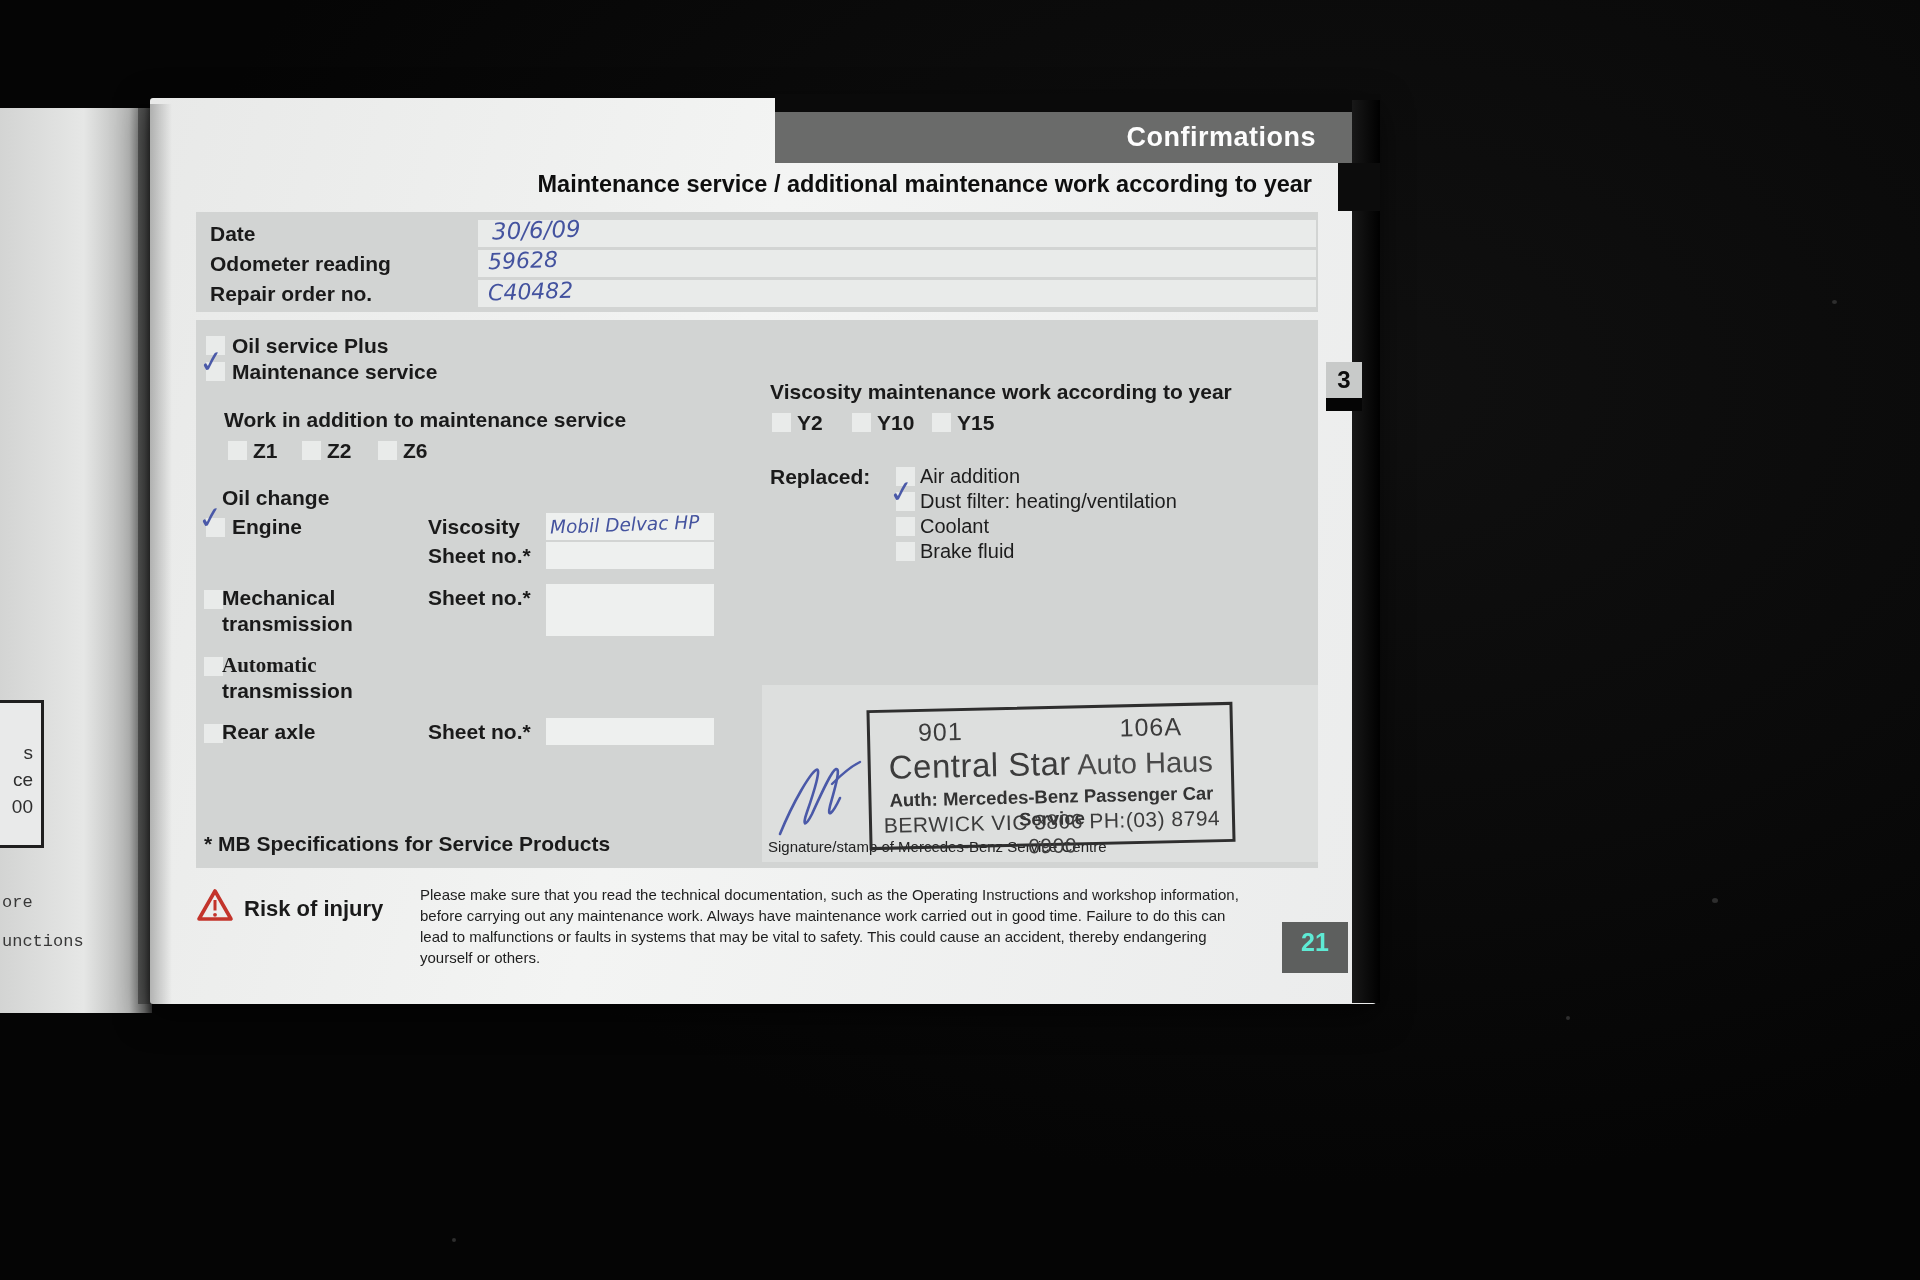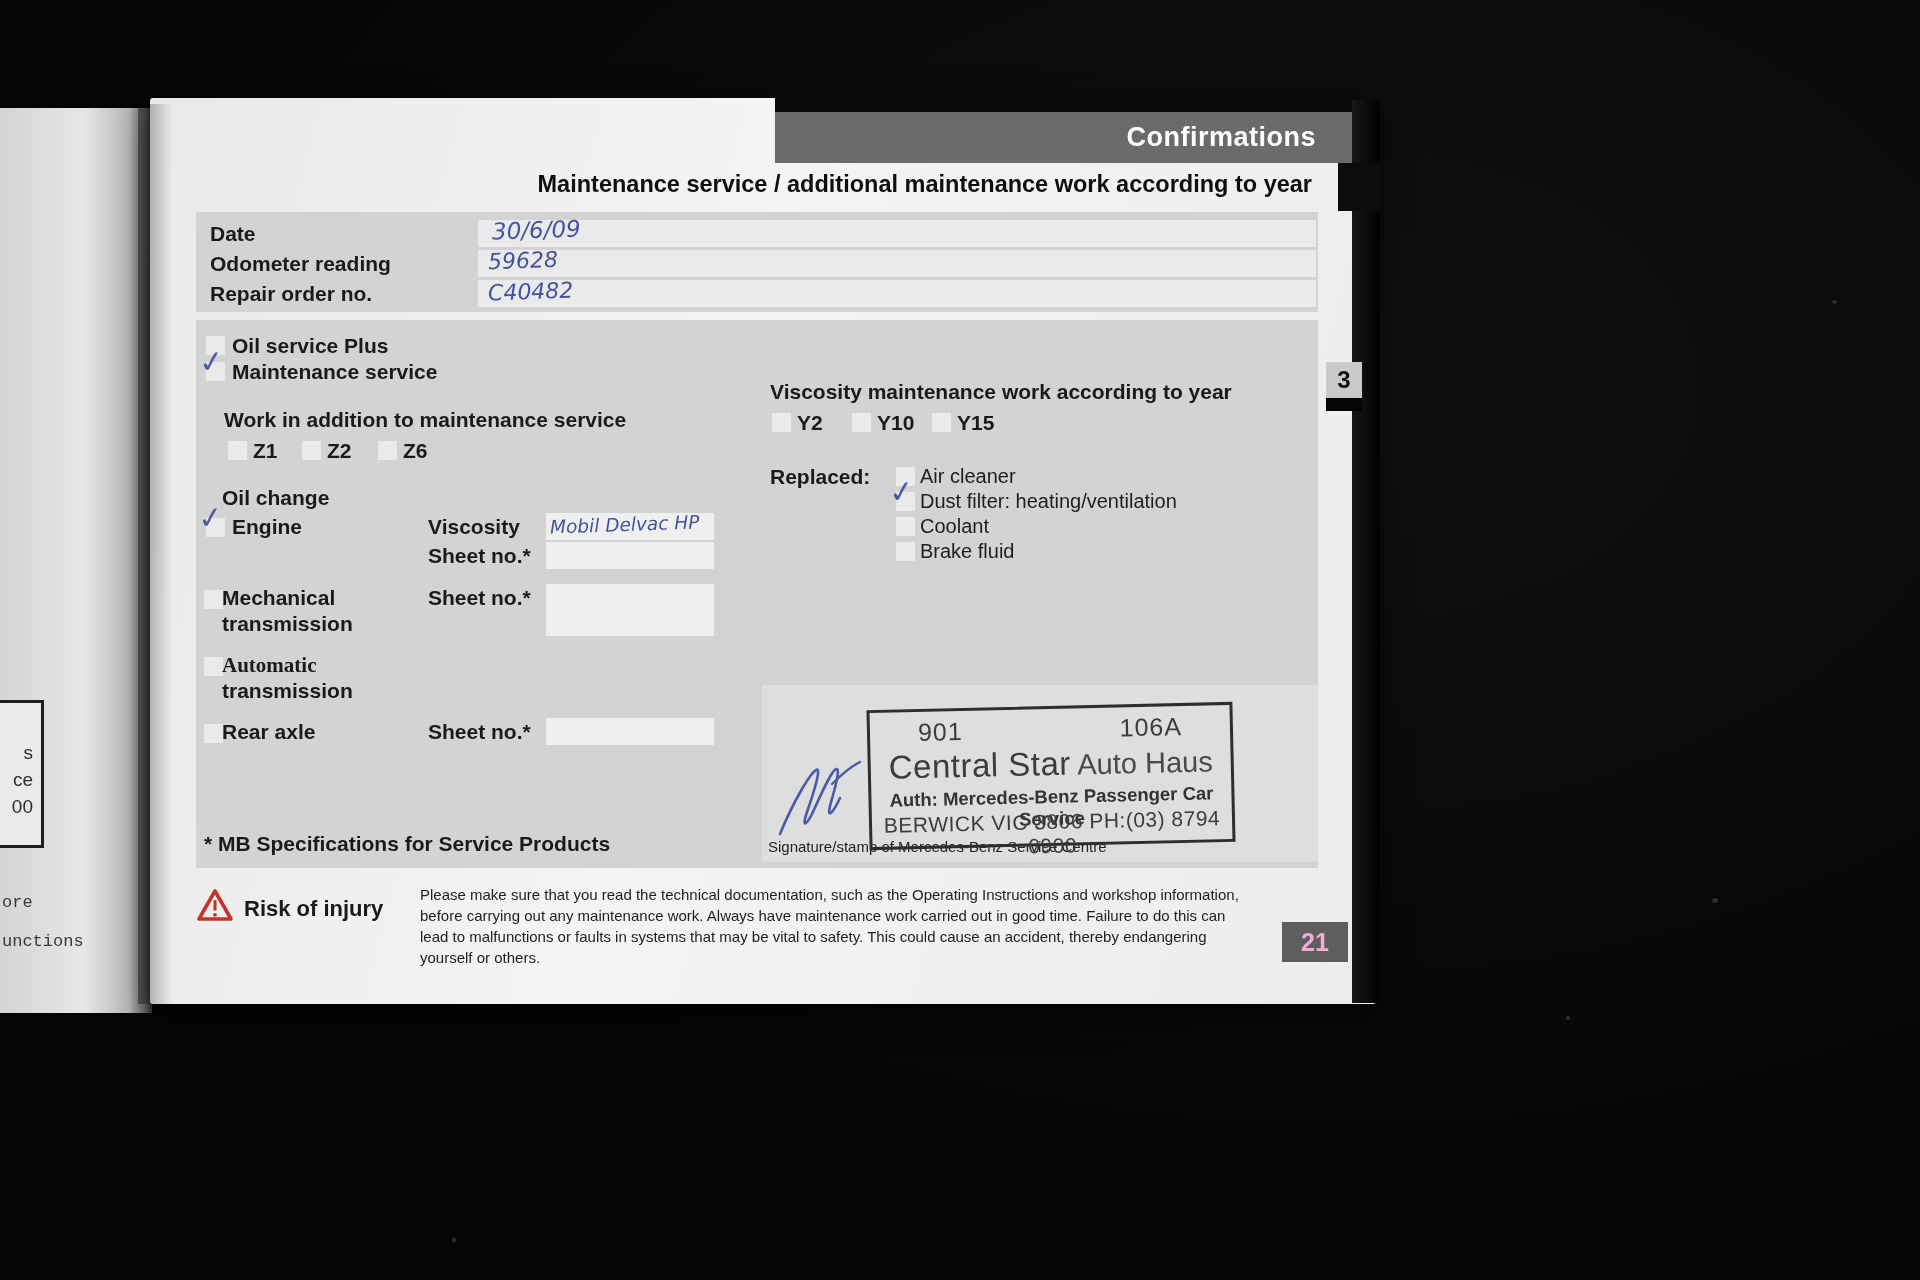--- a/index.html
+++ b/index.html
@@ -47,22 +47,22 @@
   .stamp-name{position:absolute;left:0;top:36px;width:100%;text-align:center;white-space:nowrap;}
   .stamp-name .big{font-size:33px;letter-spacing:.5px;}
   .stamp-name .rest{font-size:29px;color:#4a4a4a;}
   .stamp-l2{position:absolute;left:0;top:77px;width:100%;text-align:center;font-size:18.5px;font-weight:bold;color:#333;}
   .stamp-l3{position:absolute;left:0;top:101px;width:100%;text-align:center;font-size:21px;letter-spacing:.5px;}
   .caption{position:absolute;left:768px;top:838px;font-size:15px;color:#222;}
   .warn-text{position:absolute;left:420px;top:884px;width:832px;font-size:15px;line-height:1.4;color:#1e1e1e;}
   .tab3{position:absolute;left:1326px;top:362px;width:36px;height:36px;background:#c8cac9;
     color:#0d0d0d;font-weight:bold;font-size:24px;text-align:center;line-height:36px;}
   .tab3-notch{position:absolute;left:1326px;top:398px;width:36px;height:13px;background:#050505;}
-  .pageno{position:absolute;left:1282px;top:922px;width:66px;height:40px;background:#5d5f5e;
-    color:#f9a8d4;font-weight:bold;font-size:25px;text-align:center;line-height:40px;}
+  .pageno{position:absolute;left:1282px;top:922px;width:66px;height:51px;background:#5d5f5e;
+    color:#5eead4;font-weight:bold;font-size:25px;text-align:center;line-height:40px;}
   .speck{position:absolute;width:4px;height:4px;border-radius:50%;background:#2e2e2e;}
 </style>
 </head>
 <body>
 
 <div id="scene">
 
   <div class="left-page">
     <div class="frag-box">
       <div>s</div>
@@ -144,21 +144,21 @@
   <div class="lbl" style="left:770px;top:380px;">Viscosity maintenance work according to year</div>
   <span class="cb" style="left:772px;top:413px;"></span>
   <div class="lbl" style="left:797px;top:411px;">Y2</div>
   <span class="cb" style="left:852px;top:413px;"></span>
   <div class="lbl" style="left:877px;top:411px;">Y10</div>
   <span class="cb" style="left:932px;top:413px;"></span>
   <div class="lbl" style="left:957px;top:411px;">Y15</div>
 
   <div class="lbl" style="left:770px;top:465px;">Replaced:</div>
   <span class="cb" style="left:896px;top:467px;"></span>
-  <div class="txt" style="left:920px;top:465px;">Air cleaner</div>
+  <div class="txt" style="left:920px;top:465px;">Air addition</div>
   <span class="cb" style="left:896px;top:492px;"></span>
   <span class="check" style="left:889px;top:477px;">✓</span>
   <div class="txt" style="left:920px;top:490px;">Dust filter: heating/ventilation</div>
   <span class="cb" style="left:896px;top:517px;"></span>
   <div class="txt" style="left:920px;top:515px;">Coolant</div>
   <span class="cb" style="left:896px;top:542px;"></span>
   <div class="txt" style="left:920px;top:540px;">Brake fluid</div>
 
   <div class="stamp-panel"></div>
   <svg class="abs" style="left:772px;top:758px;" width="120" height="84" viewBox="0 0 120 84">

